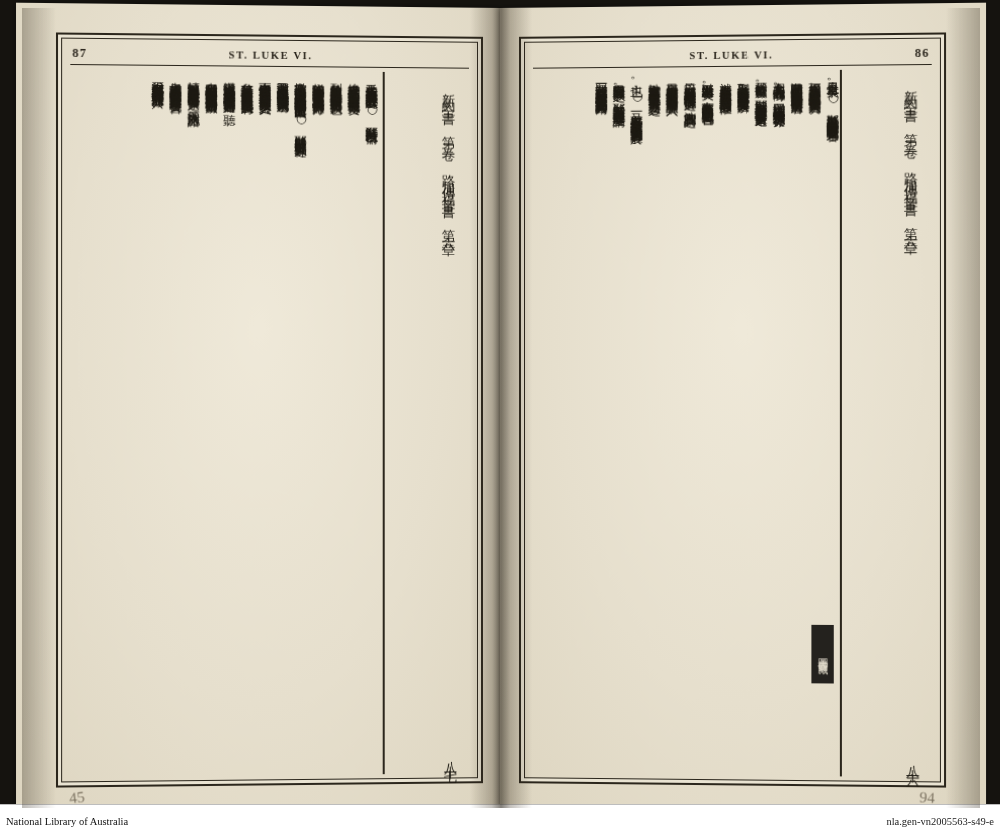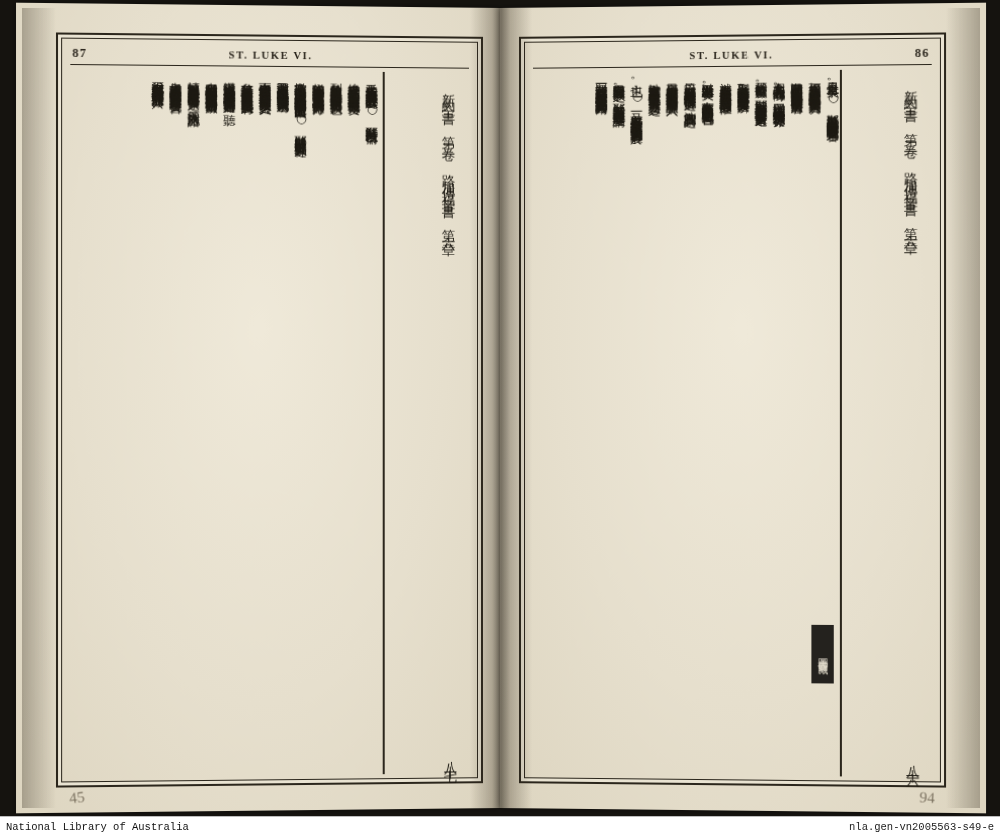--- a/index.html
+++ b/index.html
@@ -198,23 +198,23 @@
   
   .creditbar {
     position: absolute;
     left: 0; bottom: 0;
     width: 1000px; height: 21px;
     background: #ffffff;
     border-top: 1px solid #bdbdbd;
     display: flex;
     align-items: center;
     justify-content: space-between;
-    padding: 10px 6px;
+    padding: 16px 6px;
     box-sizing: border-box;
-    font-family: Liberation Mono, monospace;
+    font-family: Liberation Serif, serif;
     font-size: 10.5px;
     color: #111;
   }
   .creditbar .right { color: #222; }
 </style>
 </head>
 <body>
 
 <div id="scan">
 

